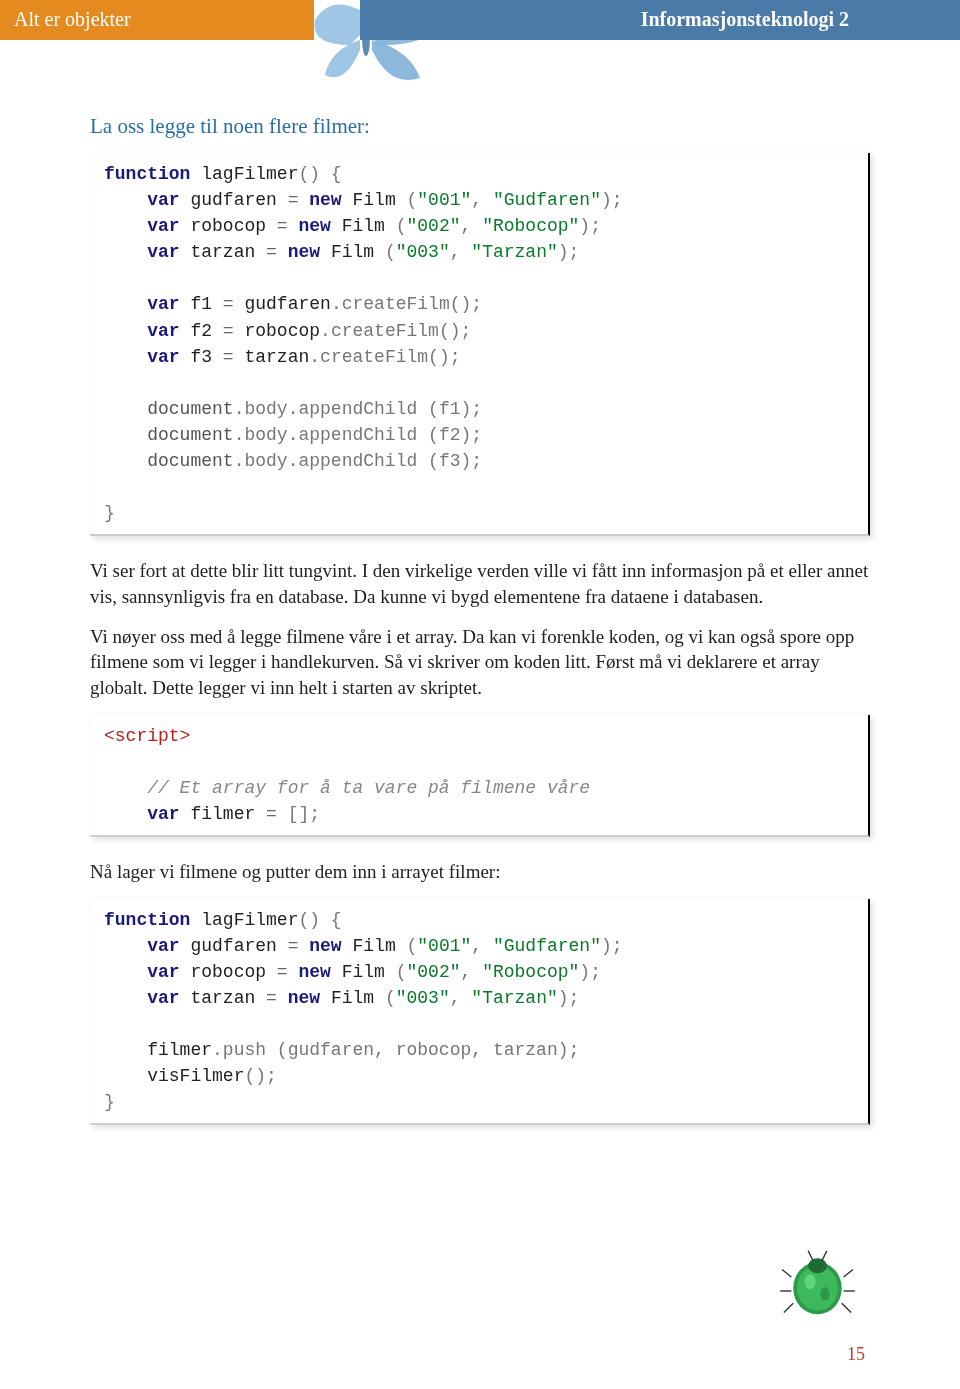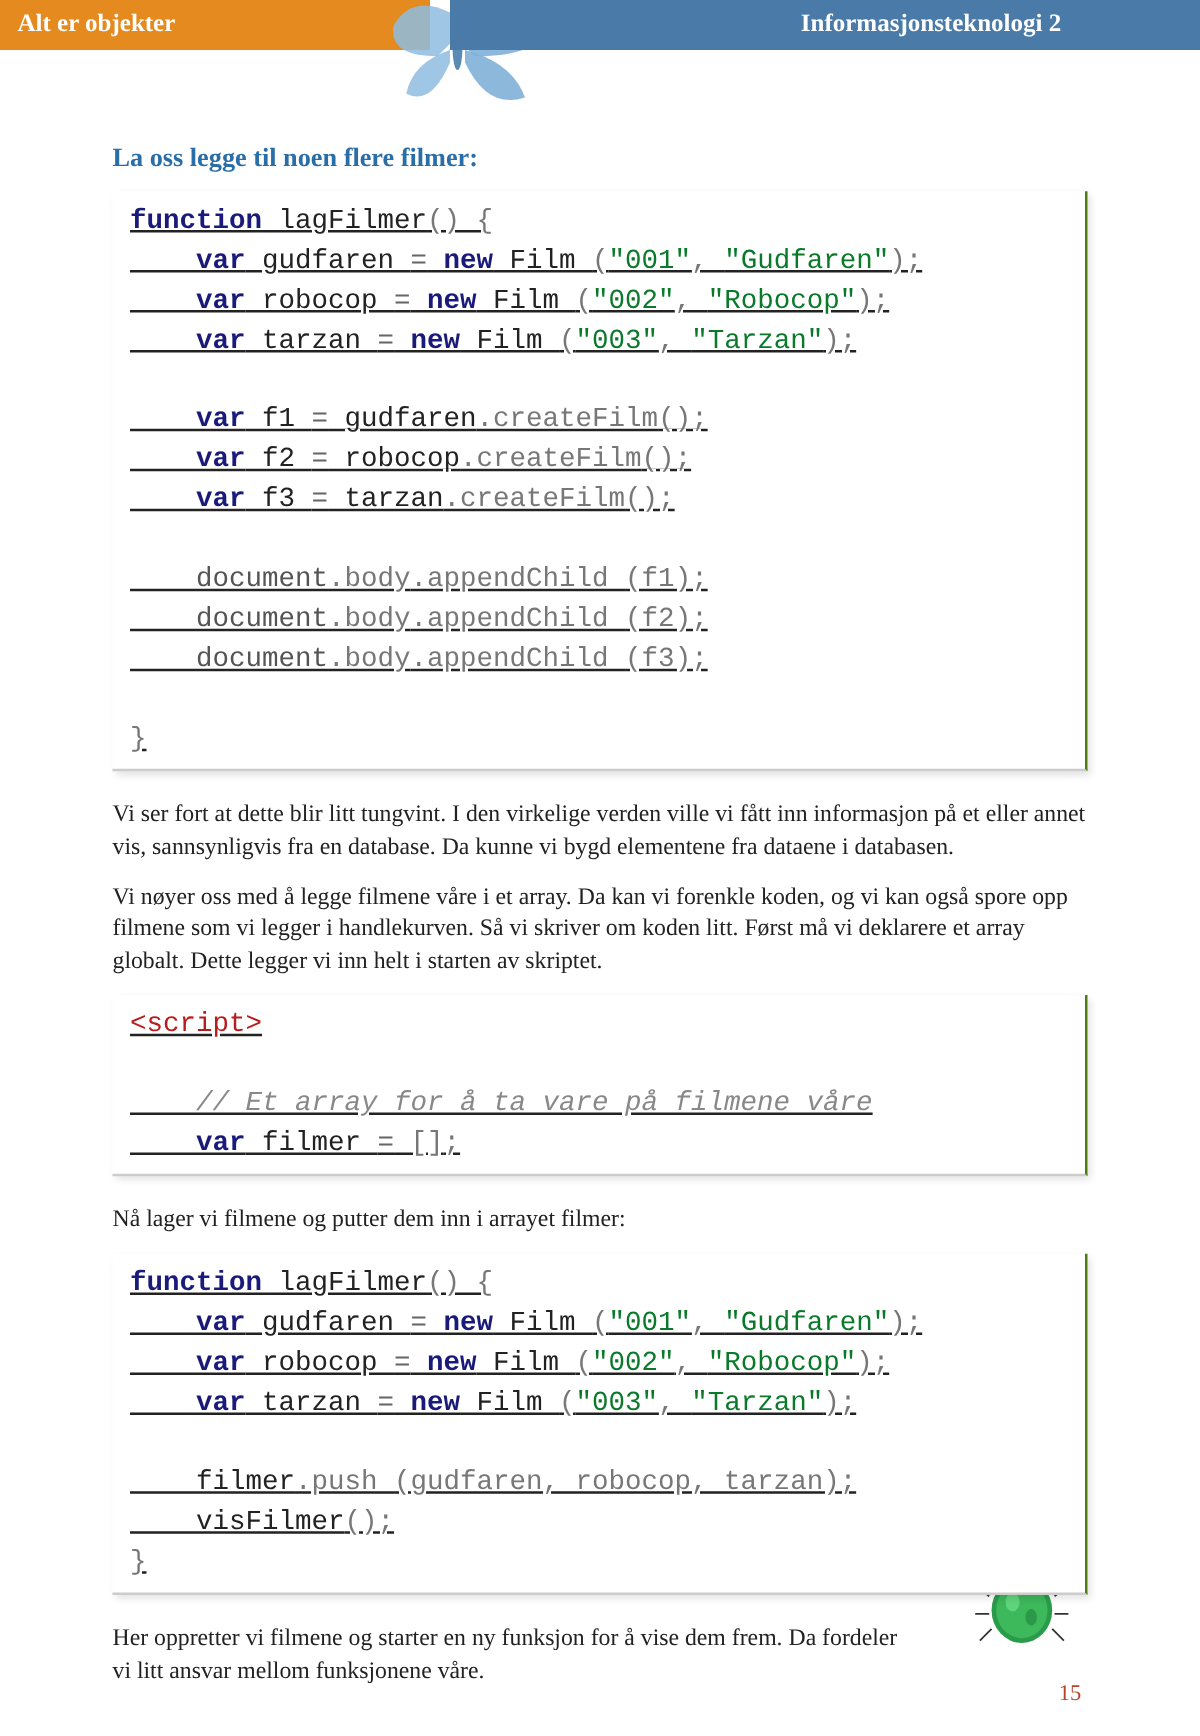--- a/index.html
+++ b/index.html
@@ -12,25 +12,25 @@
     color: #222;
   }
   .header-bar {
     position: relative;
     height: 54px;
     width: 100%;
   }
   .header-left {
     position: absolute;
     left: 0; top: 0;
-    width: 344px;
+    width: 314px;
     height: 40px;
     background: #e58a1f;
     color: #fff;
-    font-weight: bold;
+    font-weight: normal;
     font-size: 20px;
     padding: 8px 14px;
   }
   .header-right {
     position: absolute;
     right: 97px;
     top: 0;
     width: 380px;
     height: 40px;
     color: #fff;
@@ -58,51 +58,50 @@
     z-index: 1;
   }
   .content {
     padding: 60px 90px 0 90px;
     position: relative;
     z-index: 3;
   }
   h2.blue {
     color: #2a6ea8;
     font-size: 21px;
-    font-weight: bold;
+    font-weight: normal;
     margin-bottom: 14px;
     font-family: Georgia, serif;
   }
   h3.blue-inline {
     color: #2a6ea8;
     font-size: 20px;
     font-weight: normal;
     display: block;
     margin-top: 20px;
     font-family: Georgia, serif;
   }
   p {
     font-size: 19px;
     line-height: 1.35;
     margin-bottom: 14px;
     font-family: Georgia, serif;
   }
   .code-block {
     background: #ffffff;
-    border-right: 2px solid #4d7c0f;
+    border-right: 2px solid #000000;
     border-bottom: 2px solid #ccc;
     box-shadow: 3px 3px 6px rgba(0,0,0,0.12);
     padding: 8px 14px 8px 14px;
     margin: 10px 0 22px 0;
     font-family: 'Courier New', Consolas, monospace;
-    font-size: 22px;
+    font-size: 18px;
     line-height: 1.45;
     white-space: pre;
     overflow: hidden;
-    text-decoration: underline;
   }
   .kw { color: #1a1a7a; font-weight: bold; }
   .op { color: #666; }
   .str { color: #0a7a2a; }
   .obj { color: #555; }
   .tag { color: #b91c1c; }
   .comment { color: #888; font-style: italic; }
   .dim { color: #777; }
   .beetle {
     position: absolute;
@@ -169,21 +168,20 @@
 
   <div class="code-block"><span class="kw">function</span><span> lagFilmer</span><span class="dim">() {</span>
     <span class="kw">var</span><span> gudfaren </span><span class="op">=</span><span class="kw"> new</span><span> Film </span><span class="dim">(</span><span class="str">"001"</span><span class="dim">, </span><span class="str">"Gudfaren"</span><span class="dim">);</span>
     <span class="kw">var</span><span> robocop </span><span class="op">=</span><span class="kw"> new</span><span> Film </span><span class="dim">(</span><span class="str">"002"</span><span class="dim">, </span><span class="str">"Robocop"</span><span class="dim">);</span>
     <span class="kw">var</span><span> tarzan </span><span class="op">=</span><span class="kw"> new</span><span> Film </span><span class="dim">(</span><span class="str">"003"</span><span class="dim">, </span><span class="str">"Tarzan"</span><span class="dim">);</span>
 
     <span>filmer</span><span class="dim">.push </span><span class="dim">(gudfaren, robocop, tarzan);</span>
     <span>visFilmer</span><span class="dim">();</span>
 <span class="dim">}</span></div>
 
-  <p class="p-wrap">Her oppretter vi filmene og starter en ny funksjon for å vise dem frem. Da fordeler vi litt ansvar mellom funksjonene våre.</p>
 
 </div>
 
 <svg class="beetle" viewBox="0 0 80 75">
   <ellipse cx="40" cy="42" rx="26" ry="28" fill="#2a9b4a"></ellipse>
   <ellipse cx="40" cy="42" rx="22" ry="24" fill="#3db85a"></ellipse>
   <ellipse cx="32" cy="35" rx="6" ry="8" fill="#6de089" opacity="0.7"></ellipse>
   <ellipse cx="48" cy="48" rx="5" ry="7" fill="#1a7a35" opacity="0.5"></ellipse>
   <ellipse cx="40" cy="18" rx="10" ry="8" fill="#1f6b35"></ellipse>
   <line x1="12" y1="30" x2="2" y2="22" stroke="#333" stroke-width="1.5"></line>

